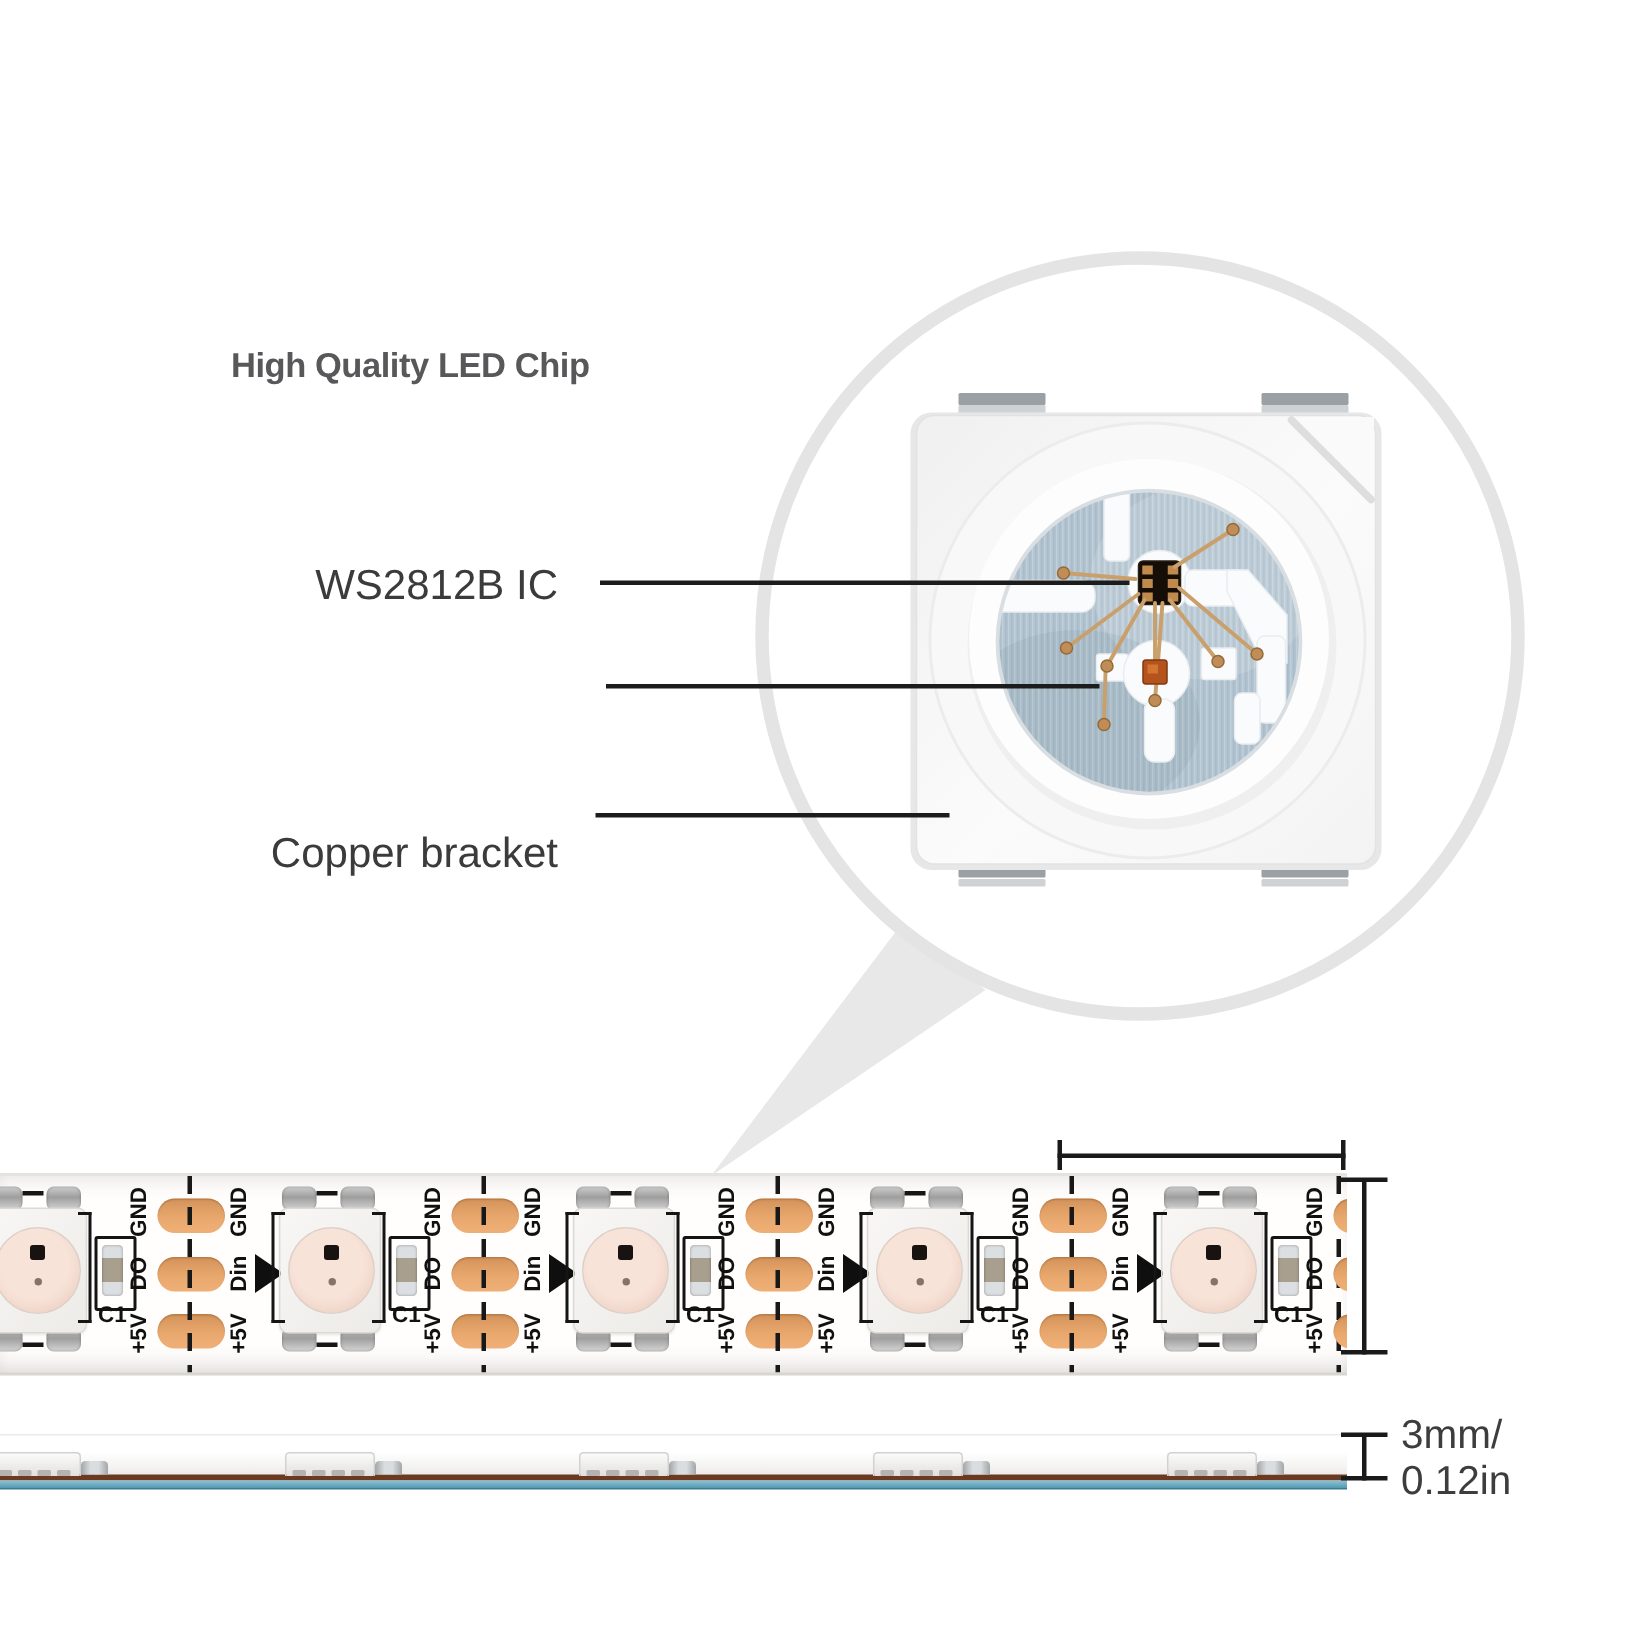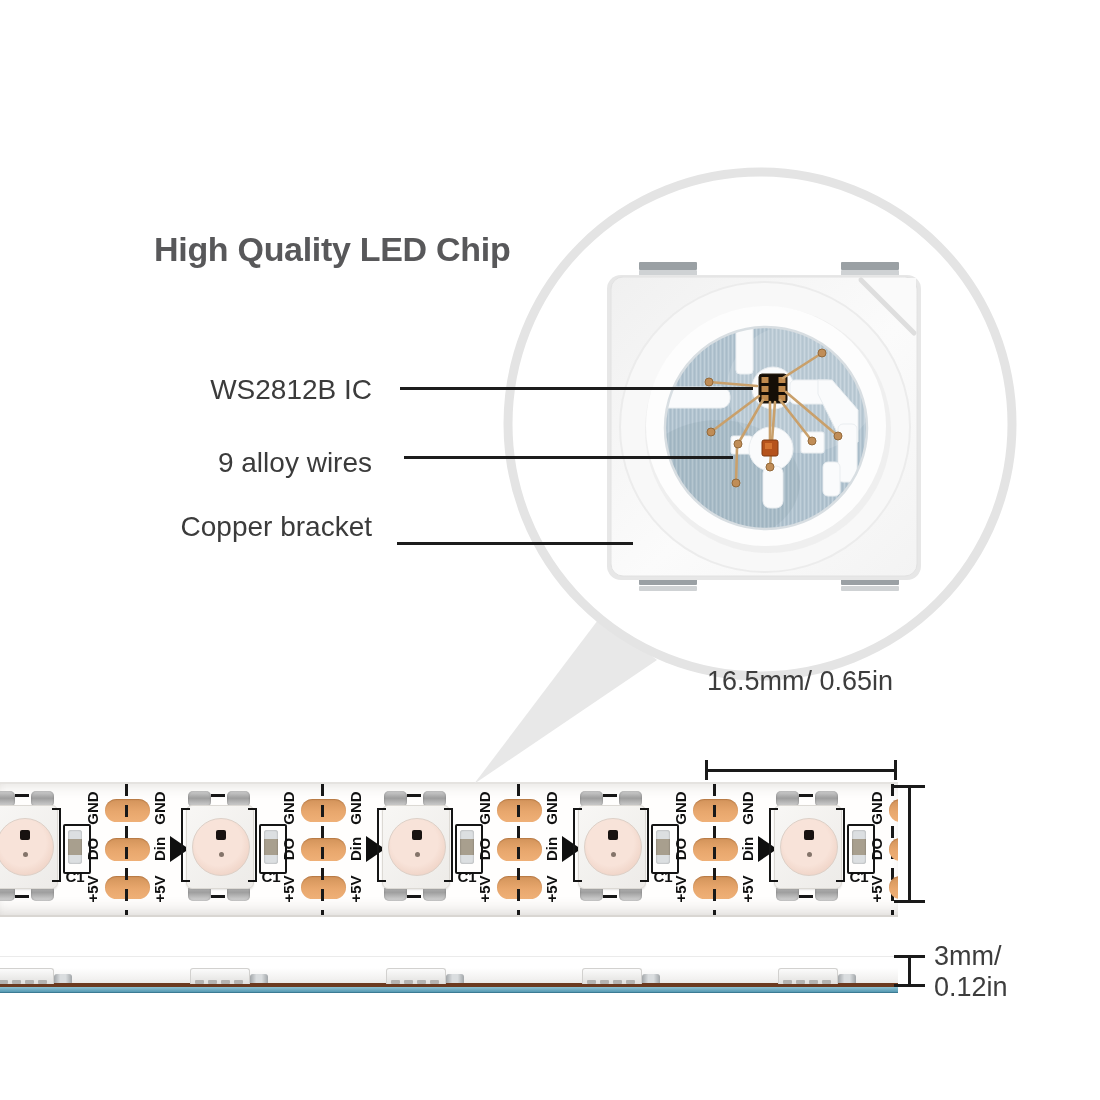--- a/index.html
+++ b/index.html
@@ -1,26 +1,26 @@
 <!DOCTYPE html>
 <html><head>
 <meta charset="utf-8">
 <style>
   html,body{margin:0;padding:0;background:#fff;}
   .page{position:relative;width:1100px;height:1100px;background:#ffffff;overflow:hidden;
         font-family:"Liberation Sans","DejaVu Sans",sans-serif;}
   .title{position:absolute;left:0;top:60px;width:1100px;margin:0;text-align:center;
          font-size:48px;font-weight:bold;letter-spacing:-1px;color:#2b2b2b;}
-  .heading{position:absolute;left:154px;top:230px;margin:0;font-size:34px;font-weight:bold;
+  .heading{position:absolute;left:154px;top:230px;margin:0;font-size:23px;font-weight:bold;
            letter-spacing:-0.3px;color:#58585a;}
   .callout-label{position:absolute;left:100px;width:272px;text-align:right;
                  font-size:28px;color:#3b3b3b;line-height:34px;}
   .lbl-ic{top:373px;}
   .lbl-wires{top:446px;}
-  .lbl-bracket{top:510px;}
+  .lbl-bracket{top:552px;}
   .callout-line{position:absolute;height:3px;background:#1c1c1c;z-index:6;}
   .line-ic{left:400px;top:387px;width:353px;}
   .line-wires{left:404px;top:456px;width:329px;}
   .line-bracket{left:397px;top:542px;width:236px;}
   .mag{position:absolute;left:0;top:0;z-index:3;pointer-events:none;}
   .pitch-label{position:absolute;left:700px;top:666px;width:200px;text-align:center;
                font-size:27px;color:#3d3d3d;z-index:4;}
   .mline{position:absolute;background:#1a1a1a;z-index:4;}
   .hb-line{left:705px;top:769px;width:192px;height:3px;}
   .hb-tick-l{left:705px;top:760px;width:3px;height:20px;}
@@ -85,21 +85,20 @@
             background:linear-gradient(180deg,#8ec2d3,#5499b2);border-bottom:1px solid #3c7b94;}
 </style>
 </head>
 <body>
 
 <div class="page">
 
   <h2 class="heading">High Quality LED Chip</h2>
 
   <div class="callout-label lbl-ic">WS2812B IC</div>
-  <div class="callout-label lbl-wires">9 alloy wires</div>
   <div class="callout-label lbl-bracket">Copper bracket</div>
   <div class="callout-line line-ic"></div>
   <div class="callout-line line-wires"></div>
   <div class="callout-line line-bracket"></div>
 
   <svg class="mag" width="1100" height="1100" viewBox="0 0 1100 1100">
     <defs>
       <linearGradient id="pkg" x1="0" y1="0" x2="1" y2="1">
         <stop offset="0" stop-color="#f0f0f0"></stop>
           <stop offset="0.55" stop-color="#fbfbfb"></stop>
@@ -190,21 +189,20 @@
         <circle cx="812" cy="441" r="4"></circle>
       <circle cx="770" cy="467" r="4"></circle>
         <circle cx="736" cy="483" r="4"></circle>
     </g>
     <g>
       <rect x="762" y="440" width="16" height="16" rx="2" fill="#b5531c" stroke="#7e3a10"></rect>
       <rect x="765" y="443" width="7" height="6" fill="#d97a35" opacity="0.85"></rect>
     </g>
   </svg>
 
-  <div class="pitch-label">16.5mm/ 0.65in</div>
   <div class="mline hb-line"></div>
   <div class="mline hb-tick-l"></div>
   <div class="mline hb-tick-r"></div>
 
   <div class="strip">
     <div class="cutline" style="left:891px"></div>
   <div class="foot" style="left:-8px;top:7px"></div>
   <div class="foot" style="left:31px;top:7px"></div>
   <div class="foot" style="left:-8px;top:101px"></div>
   <div class="foot" style="left:31px;top:101px"></div>

